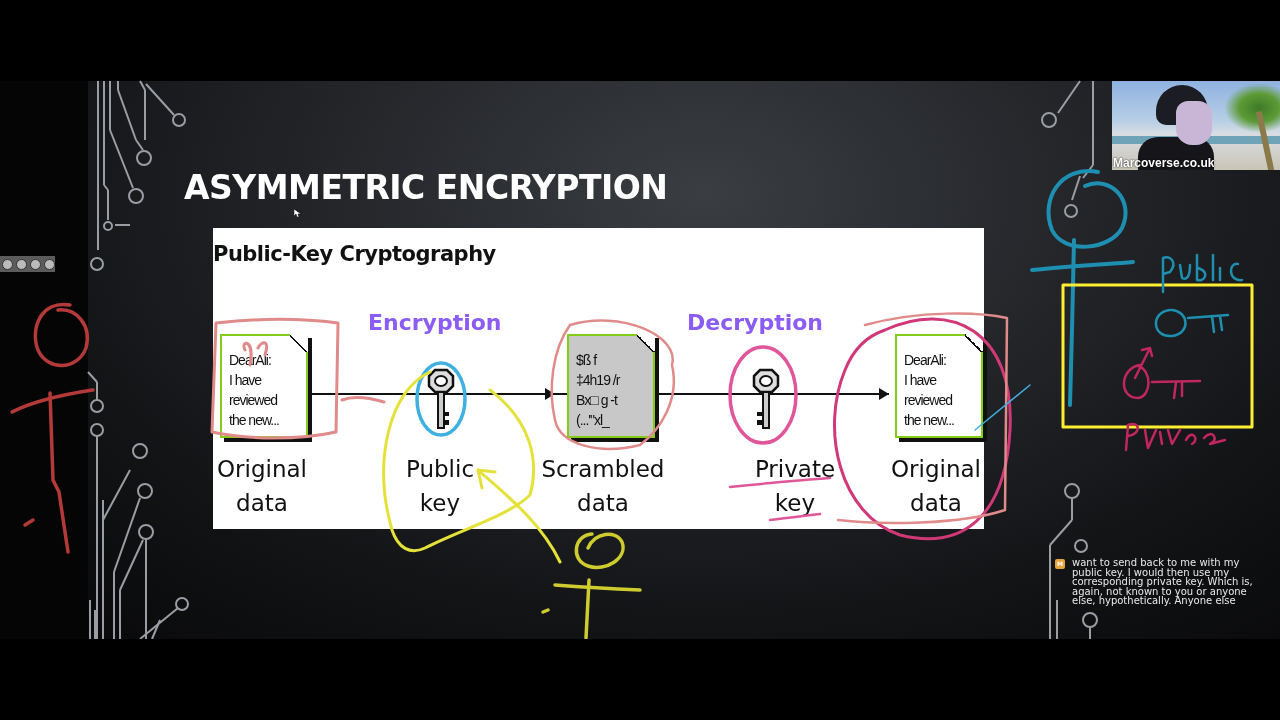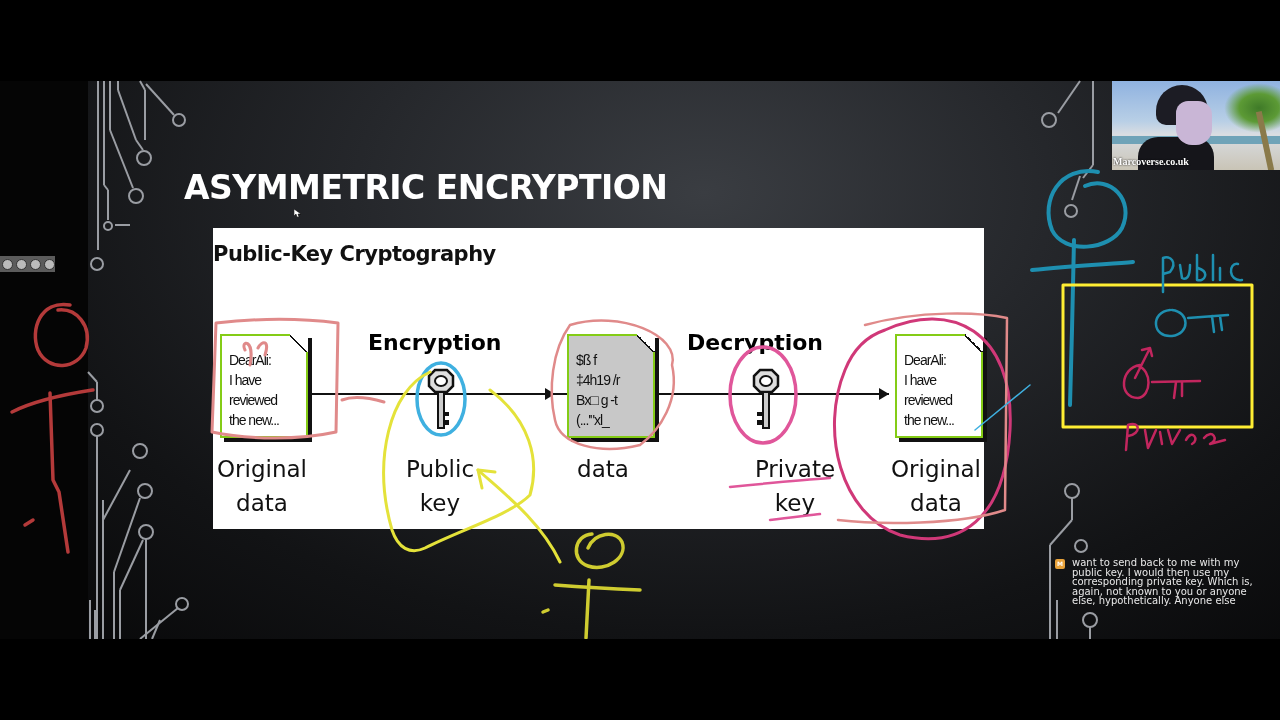--- a/index.html
+++ b/index.html
@@ -28,21 +28,21 @@
     position: absolute; left: 213px; top: 228px; width: 771px; height: 301px;
     background: #ffffff;
   }
   .diagram-title {
     position: absolute; left: 0; top: 14px; width: 100%; text-align: left;
     font-family: "DejaVu Sans", sans-serif; font-weight: bold; font-size: 21px; color: #111;
     letter-spacing: -0.5px;
   }
   .stage-label {
     position: absolute; top: 82px; font-family: "DejaVu Sans", sans-serif;
-    font-weight: bold; font-size: 22px; color: #000000; margin-top: 20px;
+    font-weight: bold; font-size: 22px; color: #8b5cf6;
   }
   .flow-line { position: absolute; left: 88px; top: 165px; width: 588px; height: 2px; background: #111; }
   .arrow-head { position: absolute; top: 160px; width: 0; height: 0; border-top: 6px solid transparent; border-bottom: 6px solid transparent; border-left: 10px solid #111; }
 
   .doc {
     position: absolute; width: 88px; height: 104px; border: 2px solid #84cc16; background: #fff;
     box-shadow: 4px 4px 0 #111;
     font-family: Liberation Sans, sans-serif; font-size: 14px; line-height: 20px; color: #111;
     padding: 14px 0 0 7px; letter-spacing: -1px;
   }
@@ -75,21 +75,21 @@
     overflow: hidden; border-left: 1px solid #222;
   }
   .webcam .sea { position: absolute; left: 0; top: 55px; width: 100%; height: 8px; background: #6fa3b8; }
   .webcam .person-hair { position: absolute; left: 44px; top: 4px; width: 52px; height: 40px; background: #1c1c24; border-radius: 26px 26px 10px 10px; }
   .webcam .person-face { position: absolute; left: 64px; top: 20px; width: 36px; height: 44px; background: #c9b6d6; border-radius: 12px 14px 16px 16px; }
   .webcam .person-body { position: absolute; left: 26px; top: 56px; width: 76px; height: 40px; background: #15151a; border-radius: 20px 20px 0 0; }
   .webcam .palm-trunk { position: absolute; left: 150px; top: 30px; width: 6px; height: 60px; background: #8a7a4a; transform: rotate(-12deg); }
   .webcam .palm-leaves { position: absolute; left: 112px; top: 2px; width: 70px; height: 50px; background: radial-gradient(ellipse at 50% 50%, #3f7a28 0%, #5c9a35 40%, transparent 70%); }
   .webcam-label {
     position: absolute; left: 1113px; top: 156px;
-    font-family: Liberation Serif, serif; font-weight: bold; font-size: 10px; color: #fff;
+    font-family: Liberation Sans, sans-serif; font-weight: bold; font-size: 12px; color: #fff;
     text-shadow: 0 0 2px #000;
   }
 
   .caption-box { position: absolute; left: 1055px; top: 558px; width: 220px; }
   .caption-avatar {
     position: absolute; left: 0; top: 1px; width: 10px; height: 10px; border-radius: 2px;
     background: #e8a23a; color: #fff; font-size: 6px; font-weight: bold; text-align: center; line-height: 10px;
     font-family: "DejaVu Sans", sans-serif;
   }
   .caption-text {
@@ -233,20 +233,21 @@
 
   <div class="caption" style="left:-16px;">
     <div>Original</div>
     <div>data</div>
   </div>
   <div class="caption" style="left:162px;text-align:center;">
     <div>Public</div>
     <div>key</div>
   </div>
   <div class="caption" style="left:325px;">
+    <div>Scrambled</div>
     <div>data</div>
   </div>
   <div class="caption" style="left:517px;">
     <div>Private</div>
     <div>key</div>
   </div>
   <div class="caption" style="left:658px;">
     <div>Original</div>
     <div>data</div>
   </div>

